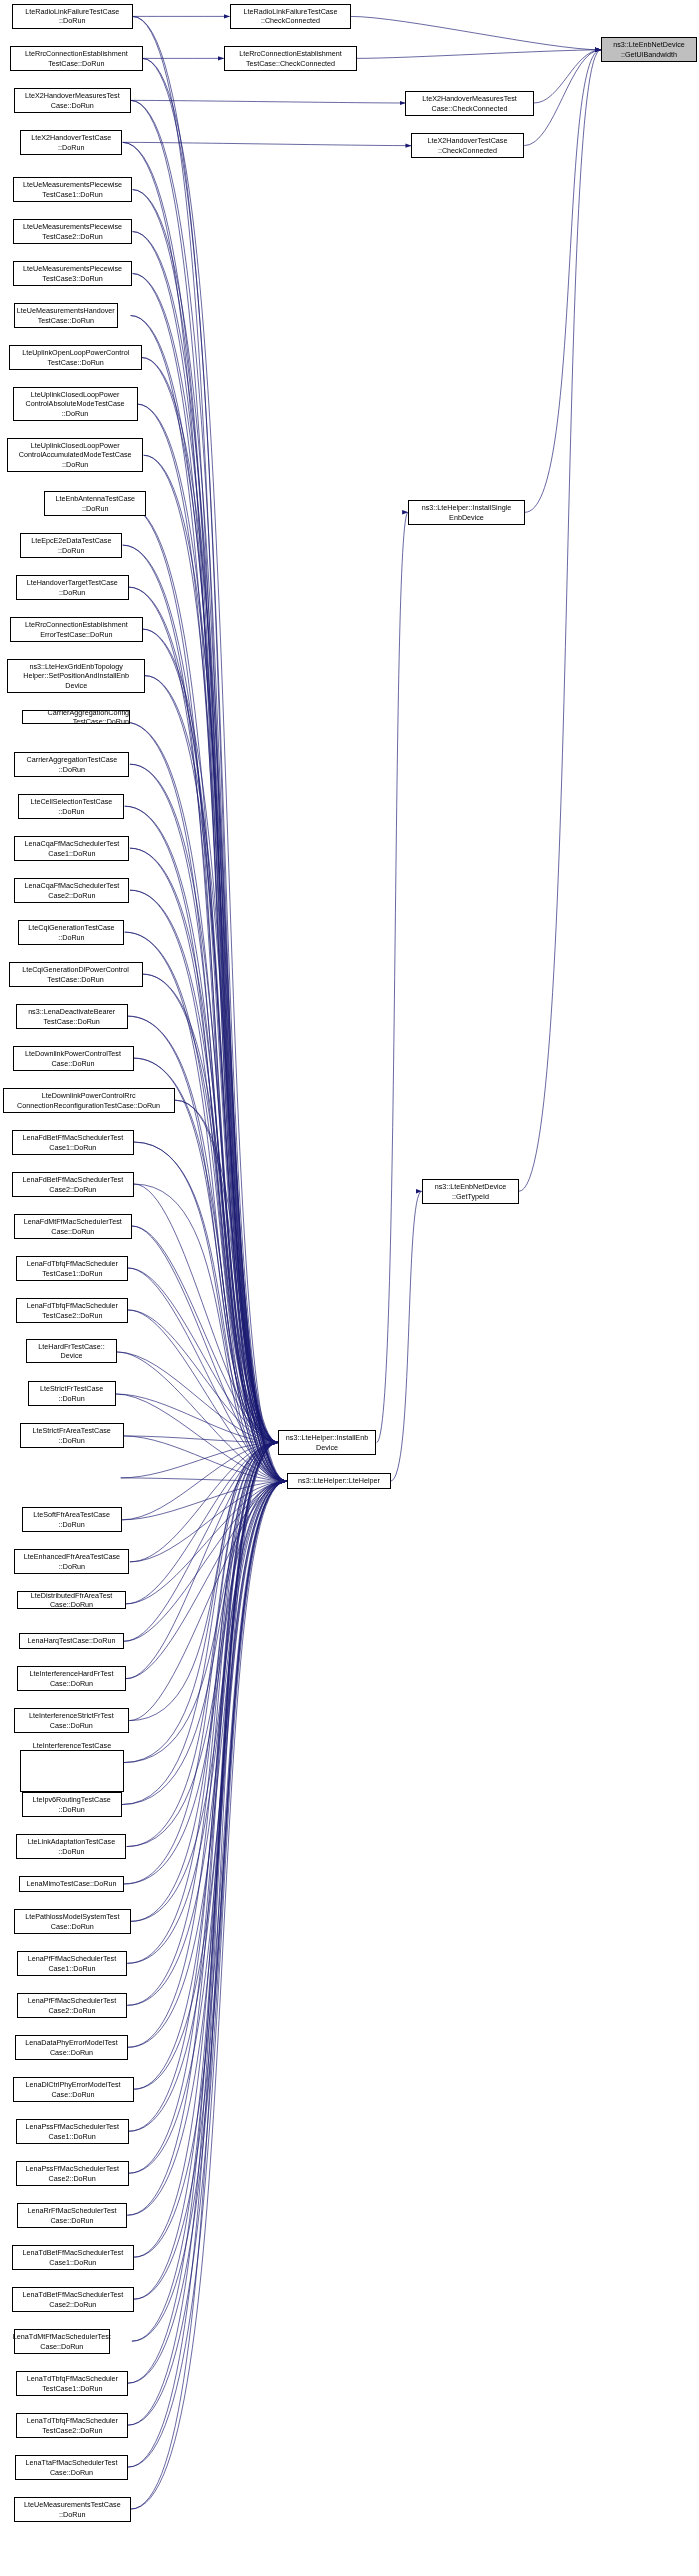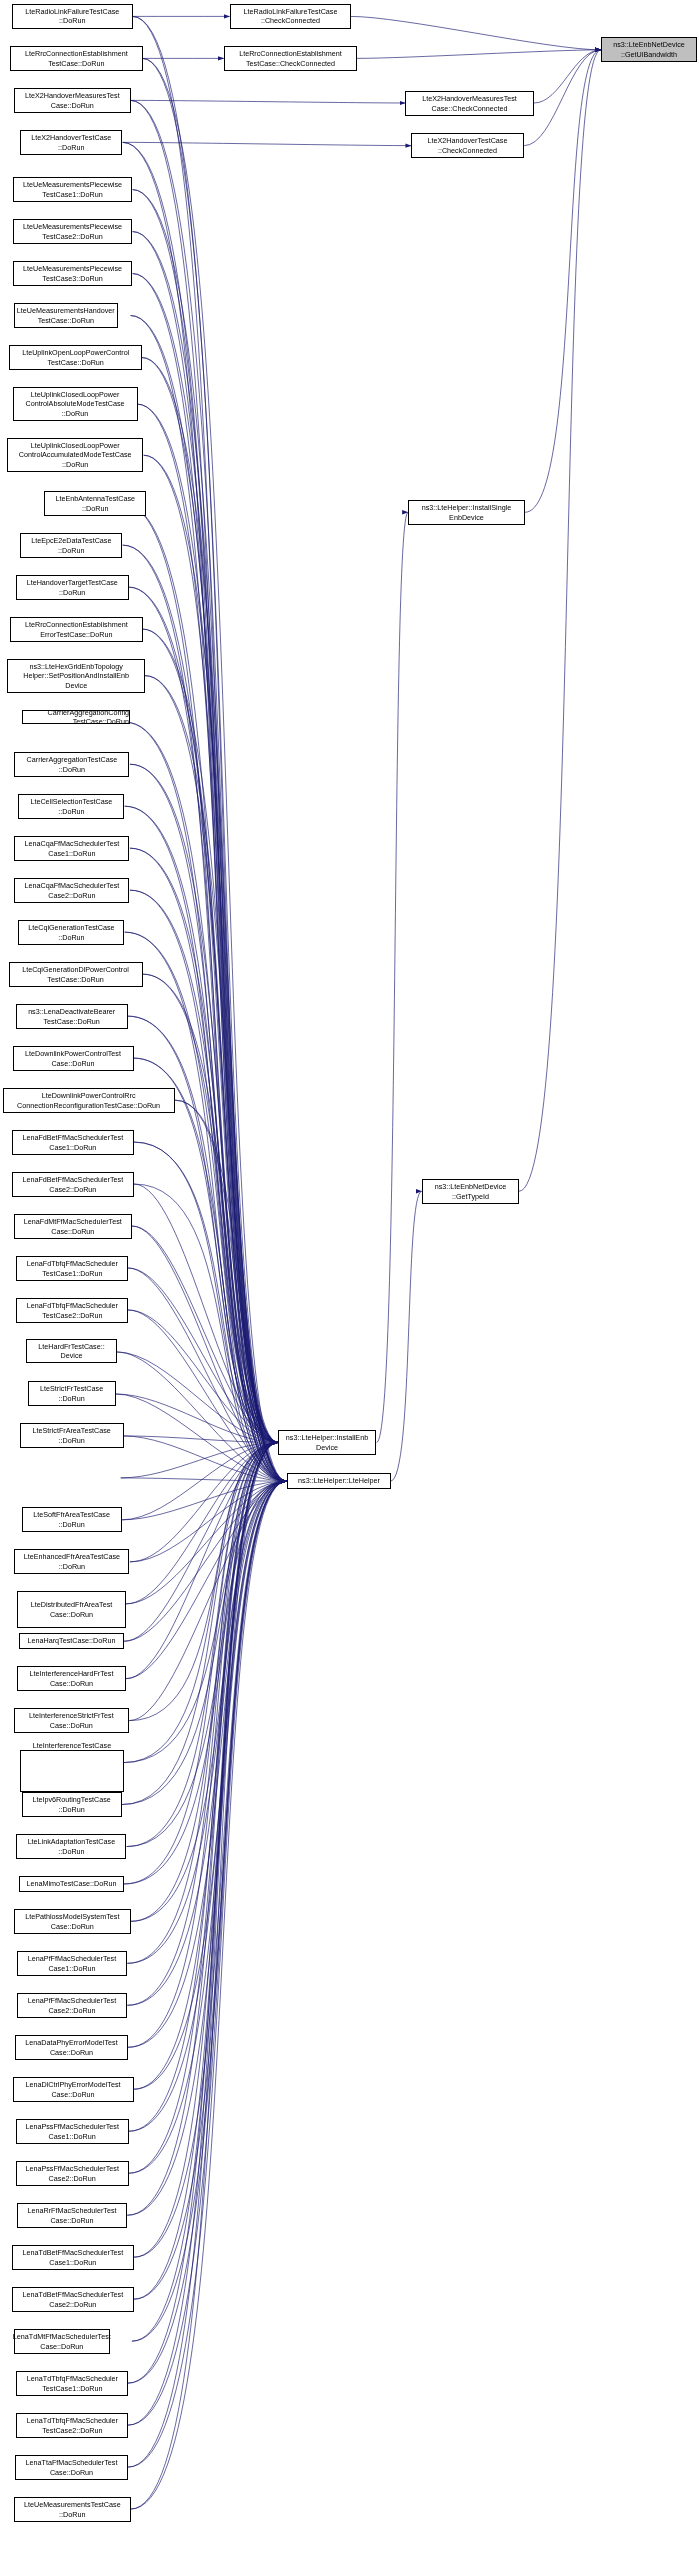--- a/index.html
+++ b/index.html
@@ -354,21 +354,21 @@
       <div class="nl">::DoRun</div>
     </div>
     <div class="node" style="left: 21.6px; top: 1507px; width: 100px; height: 25px;">
       <div class="nl">LteSoftFfrAreaTestCase</div>
       <div class="nl">::DoRun</div>
     </div>
     <div class="node" style="left: 14.4px; top: 1549px; width: 115px; height: 25px;">
       <div class="nl">LteEnhancedFfrAreaTestCase</div>
       <div class="nl">::DoRun</div>
     </div>
-    <div class="node" style="left: 17px; top: 1591px; width: 109px; height: 37px;">
+    <div class="node" style="left: 17px; top: 1591px; width: 109px; height: 18px;">
       <div class="nl">LteDistributedFfrAreaTest</div>
       <div class="nl">Case::DoRun</div>
     </div>
     <div class="node" style="left: 19px; top: 1633px; width: 105px; height: 15.7px;">
       <div class="nl">LenaHarqTestCase::DoRun</div>
     </div>
     <div class="node" style="left: 17px; top: 1666px; width: 109px; height: 25px;">
       <div class="nl">LteInterferenceHardFrTest</div>
       <div class="nl">Case::DoRun</div>
     </div>

